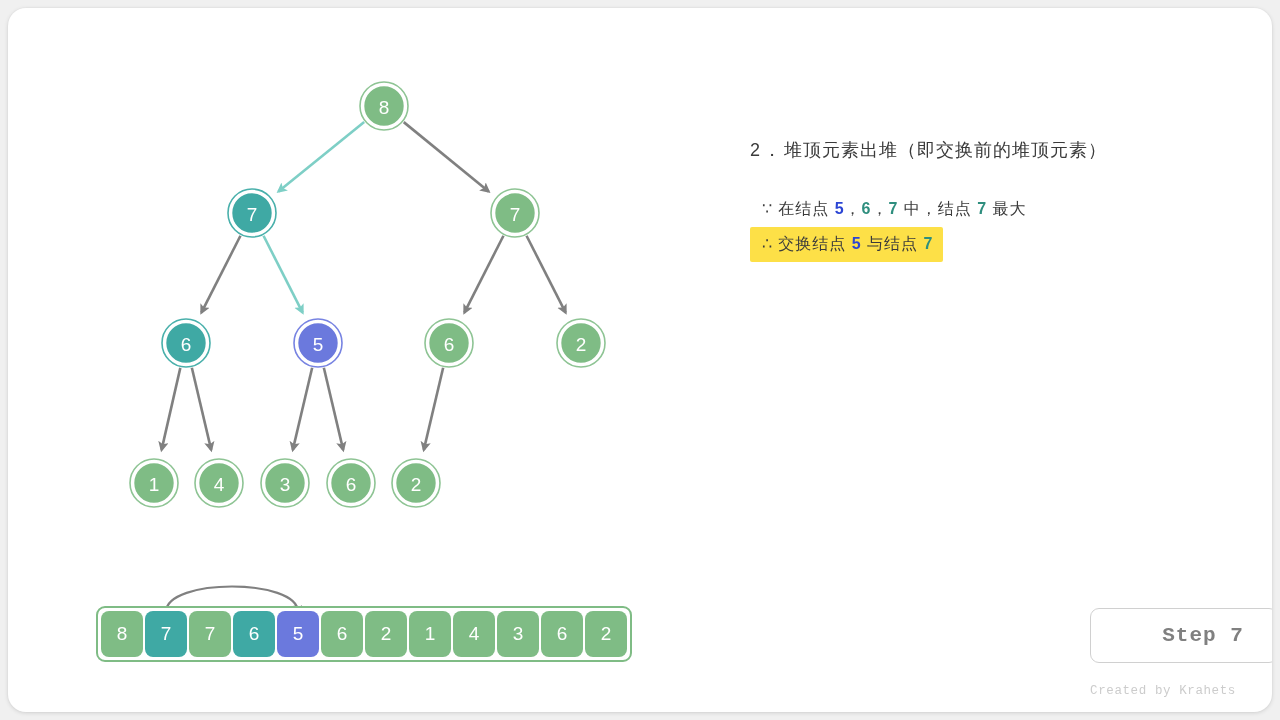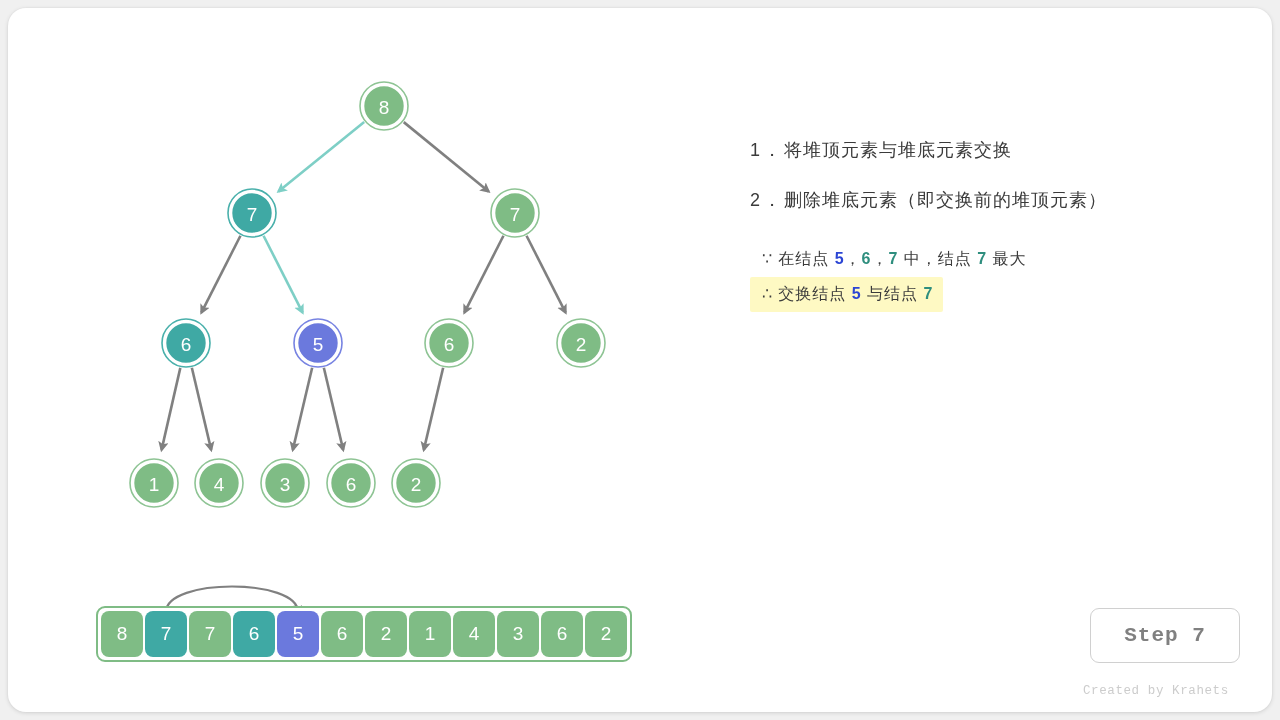--- a/index.html
+++ b/index.html
@@ -66,21 +66,21 @@
   #reason-list { margin-top: 30px; }
   .reason-row {
     font-size: 16px;
     color: #3b3b3b;
     letter-spacing: 1px;
     padding: 7px 10px 7px 12px;
     white-space: nowrap;
     display: inline-block;
     border-radius: 2px;
   }
-  .reason-row.hl { background: #fef9c3; }
+  .reason-row.hl { background: #fde047; }
   .reason-row .sym { margin-right: 6px; letter-spacing: 0; }
   .v-blue { color: #2b45d4; font-weight: bold; }
   .v-teal { color: #2e8e7e; font-weight: bold; }
   
   #array-wrap {
     position: absolute;
     left: 88px;
     top: 598px;
   }
   #array-frame {
@@ -121,27 +121,28 @@
     border-radius: 9px;
     display: flex;
     align-items: center;
     justify-content: center;
     font-family: "Liberation Mono", monospace;
     font-size: 21px;
     font-weight: bold;
     color: #808080;
     letter-spacing: 1px;
     background: #fff;
+    padding-left: 38px;
   }
   #credit {
     position: absolute;
     left: 1075px;
     top: 676px;
     width: 160px;
-    text-align: left;
+    text-align: center;
     font-family: "Liberation Mono", monospace;
     font-size: 12.5px;
     color: #cccccc;
     letter-spacing: 0.6px;
   }
 </style>
 </head>
 <body>
 
 <div id="card">
@@ -273,22 +274,21 @@
           <span>6</span>
         </div>
         <div class="cell" style="background: rgb(127, 188, 133);">
           <span>2</span>
         </div>
       </div>
   </div>
 
   <div id="panel">
     <div id="steps-list">
-        <div class="step-line"><span class="num">1．</span><span>将堆顶元素与堆底元素交换</span></div>
-        <div class="step-line"><span class="num">2．</span><span>删除堆底元素（即交换前的堆顶元素）</span></div>
+        <div class="step-line"><span class="num">2．</span><span>堆顶元素出堆（即交换前的堆顶元素）</span></div>
       </div>
     <div id="reason-list">
         <div><div class="reason-row"><span class="sym">∵</span><span>在结点 </span><span class="v-blue">5</span><span>，</span><span class="v-teal">6</span><span>，</span><span class="v-teal">7</span><span> 中，结点 </span><span class="v-teal">7</span><span> 最大</span></div></div>
         <div><div class="reason-row hl"><span class="sym">∴</span><span>交换结点 </span><span class="v-blue">5</span><span> 与结点 </span><span class="v-teal">7</span></div></div>
       </div>
   </div>
 
   <div id="step-badge">Step 7</div>
   <div id="credit">Created by Krahets</div>
 

